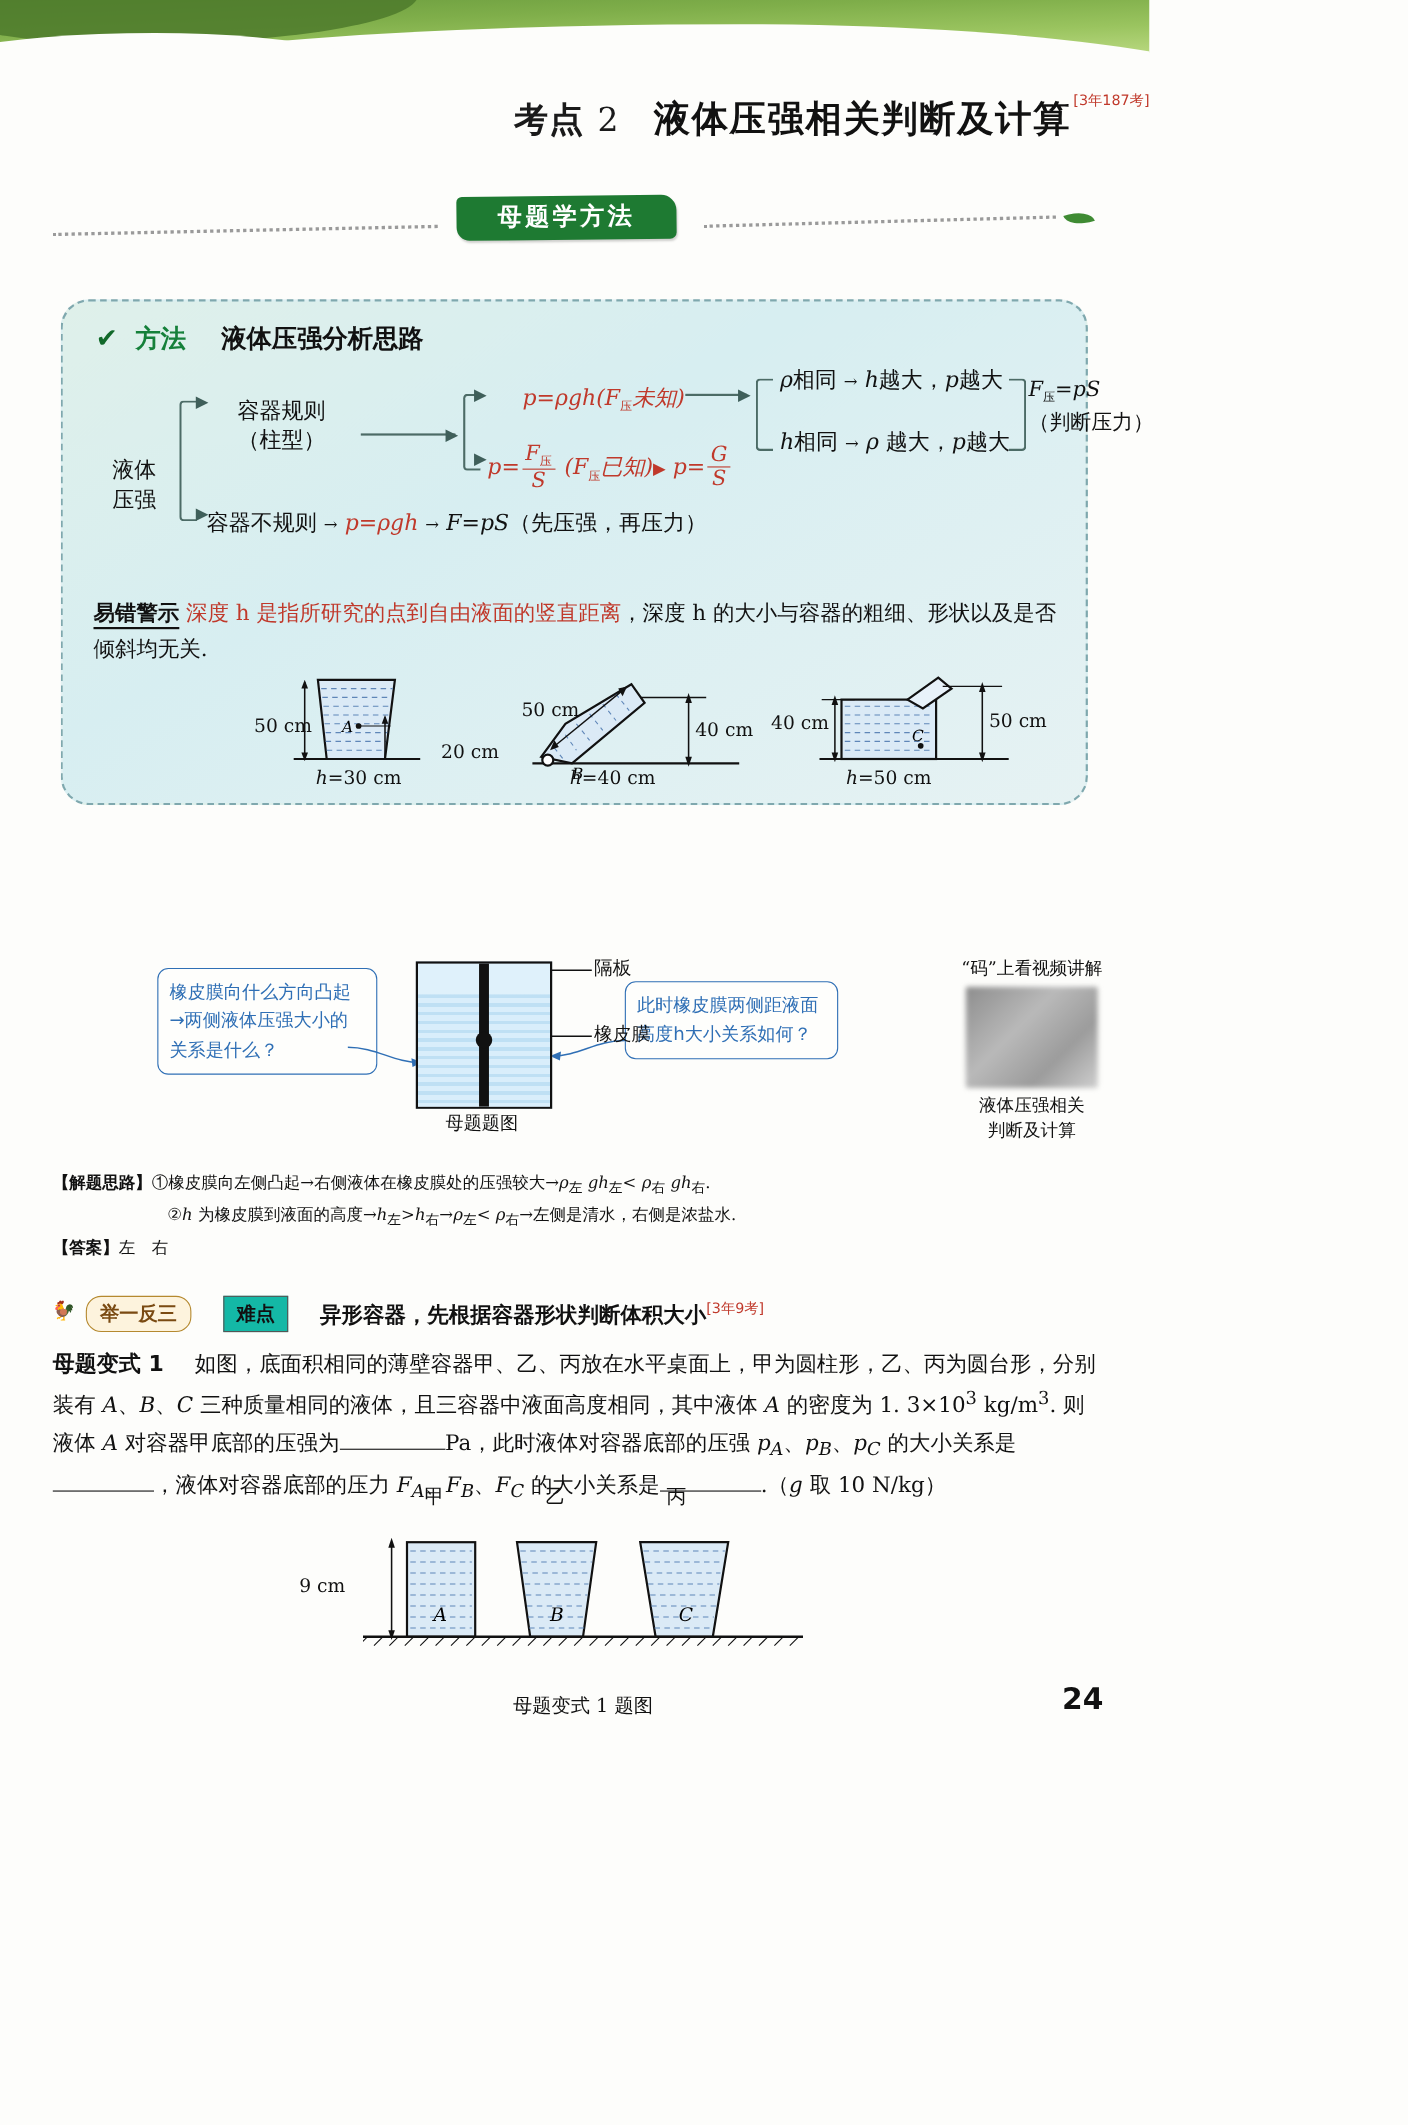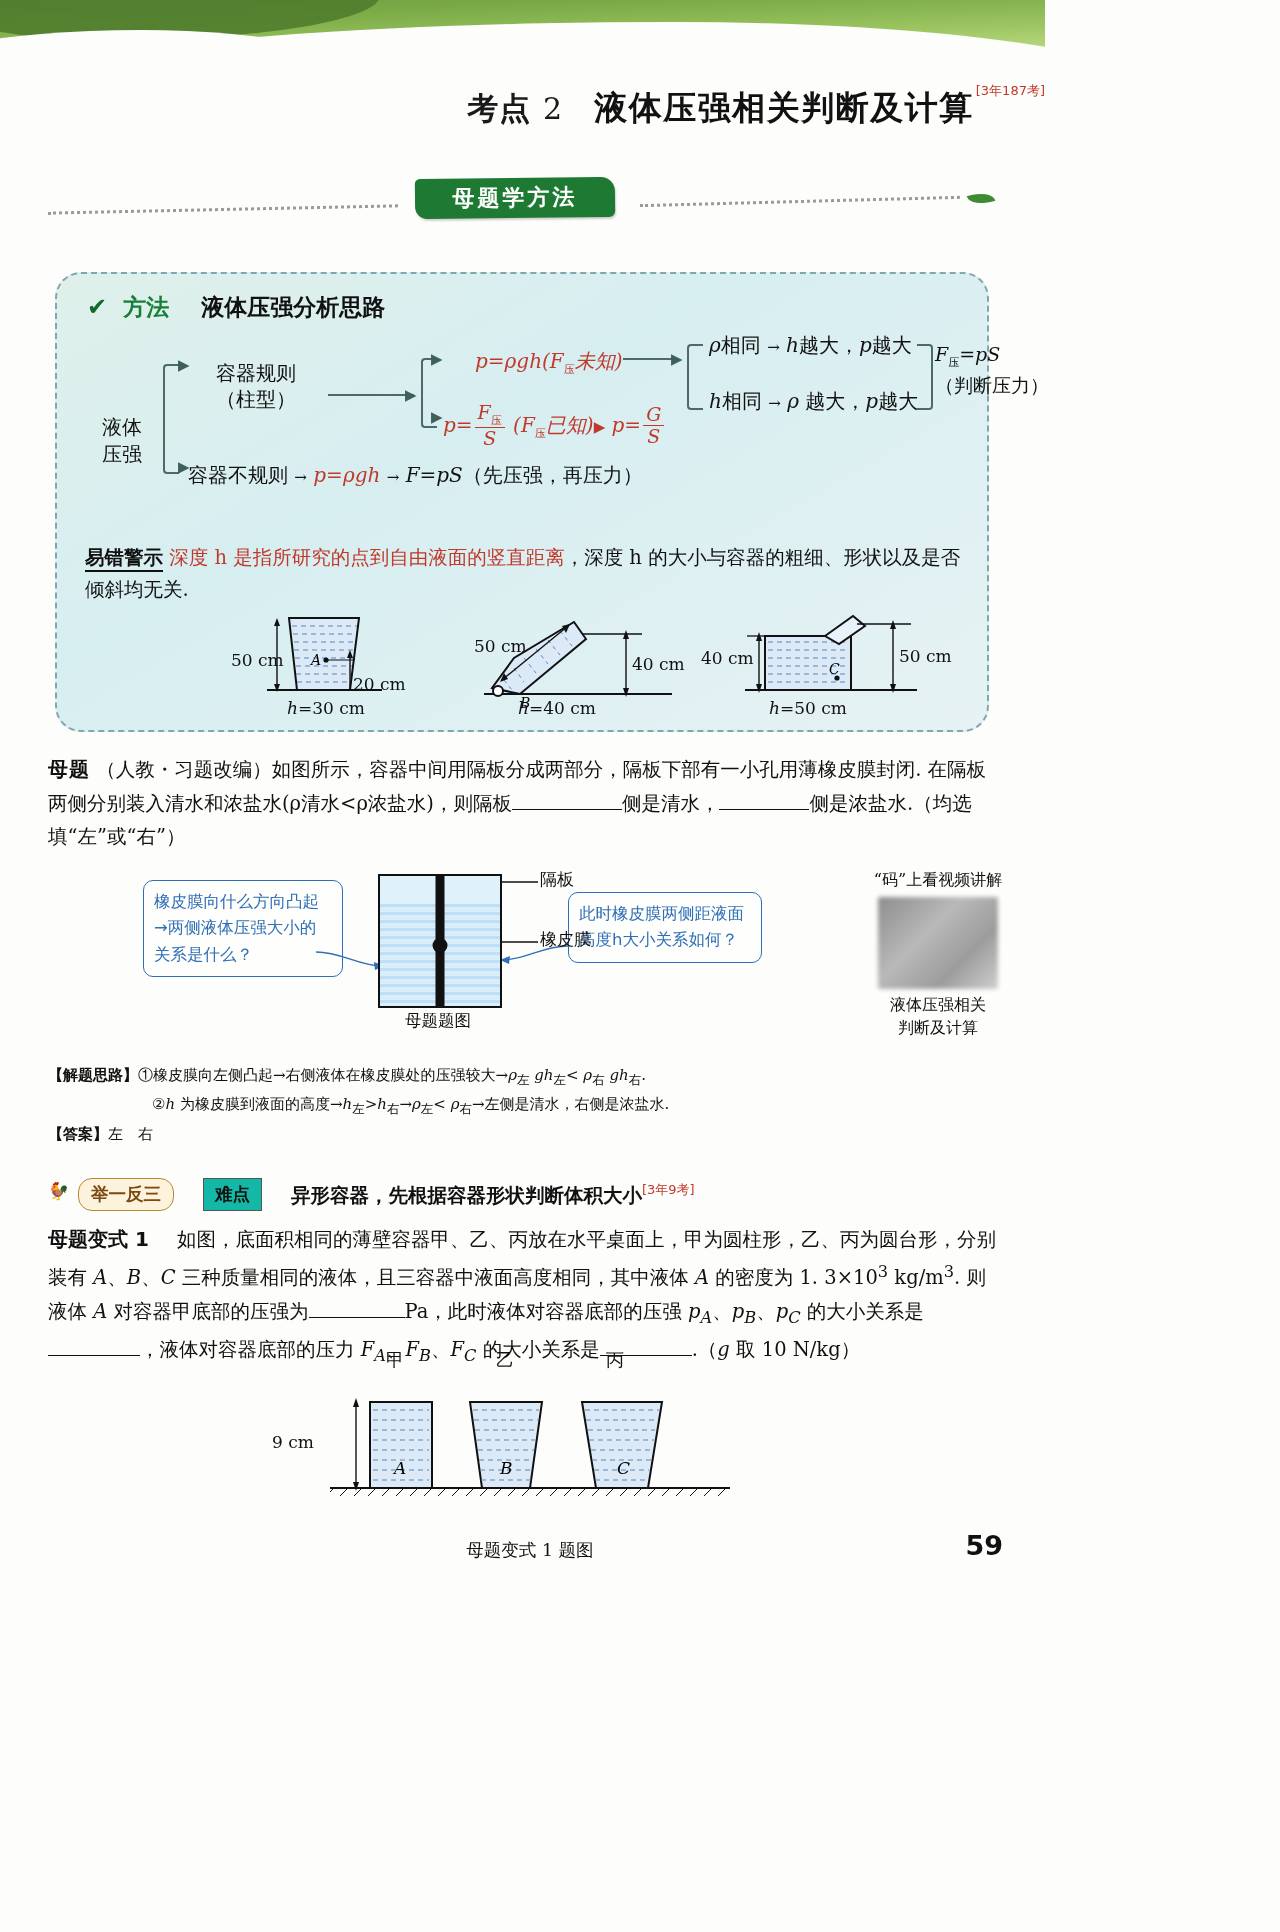--- a/index.html
+++ b/index.html
@@ -263,21 +263,21 @@
           <line x1="40" y1="8" x2="40" y2="78" stroke="#111" stroke-width="1.4" marker-start="url(#a1)" marker-end="url(#a1)"></line>
           <line x1="113" y1="40" x2="113" y2="78" stroke="#111" stroke-width="1.4"></line>
           <polygon points="113,38 110,46 116,46" fill="#111"></polygon>
           <line x1="90" y1="48" x2="118" y2="48" stroke="#111" stroke-width="1"></line>
           <circle cx="89" cy="48" r="2.6" fill="#111"></circle>
           <text x="74" y="53" font-size="14" font-style="italic" font-family="DejaVu Serif, serif">A</text>
           <polygon points="40,6 37,14 43,14" fill="#111"></polygon>
           <polygon points="40,80 37,72 43,72" fill="#111"></polygon>
         </svg>
         <div class="lbl" style="left:-6px;top:38px;">50 cm</div>
-        <div class="lbl" style="left:116px;top:62px;">20 cm</div>
+        <div class="lbl" style="left:116px;top:62px;padding-left:48px;">20 cm</div>
         <div class="lbl" style="left:50px;top:86px;"><i>h</i>=30 cm</div>
       </div>
 
       <div style="position:absolute;left:225px;top:0;width:250px;height:108px;">
         <svg width="250" height="108">
           <polygon points="30,76 52,46 112,10 124,27 58,82" fill="#dbeaf6" stroke="#111" stroke-width="2"></polygon>
           <g stroke="#5f86b8" stroke-width="1" stroke-dasharray="4 4">
             <line x1="42" y1="68" x2="50" y2="78"></line>
               <line x1="52" y1="56" x2="62" y2="70"></line>
             <line x1="62" y1="46" x2="74" y2="61"></line>
@@ -325,24 +325,20 @@
           <circle cx="130" cy="66" r="2.6" fill="#111"></circle>
           <text x="122" y="62" font-size="14" font-style="italic" font-family="DejaVu Serif, serif">C</text>
         </svg>
         <div class="lbl" style="left:-6px;top:36px;">40 cm</div>
         <div class="lbl" style="left:192px;top:34px;">50 cm</div>
         <div class="lbl" style="left:62px;top:86px;"><i>h</i>=50 cm</div>
       </div>
     </div>
   </div>
 
-  <div class="muti">
-    <span class="mulabel">母题</span>
-    <span>（人教・习题改编）如图所示，容器中间用隔板分成两部分，隔板下部有一小孔用薄橡皮膜封闭. 在隔板两侧分别装入清水和浓盐水(ρ清水&lt;ρ浓盐水)，则隔板</span><span class="blank" style="width:110px;"></span><span>侧是清水，</span><span class="blank" style="width:90px;"></span><span>侧是浓盐水.（均选填“左”或“右”）</span>
-  </div>
 
   <div class="diagrow">
 
     <div class="bubble b1">橡皮膜向什么方向凸起→两侧液体压强大小的关系是什么？</div>
     <div class="bubble b2">此时橡皮膜两侧距液面高度h大小关系如何？</div>
 
     <svg style="position:absolute;left:268px;top:78px;" width="70" height="26">
       <path d="M0,4 C26,4 42,18 66,18" stroke="#2f6fb5" stroke-width="1.4" fill="none"></path>
       <polygon points="68,18 58,14 59,22" fill="#2f6fb5"></polygon>
     </svg>
@@ -477,14 +473,14 @@
       </g>
 
       <line x1="26" y1="28" x2="26" y2="114" stroke="#111" stroke-width="1.4"></line>
       <polygon points="26,24 23,33 29,33" fill="#111"></polygon>
       <polygon points="26,117 23,108 29,108" fill="#111"></polygon>
     </svg>
     <div style="position:absolute;left:-58px;top:84px;font-size:17px;">9 cm</div>
   </div>
   <div class="bscap">母题变式 1 题图</div>
 
-  <div class="pageno">59</div>
+  <div class="pageno">24</div>
 </div>
 
 </body></html>

